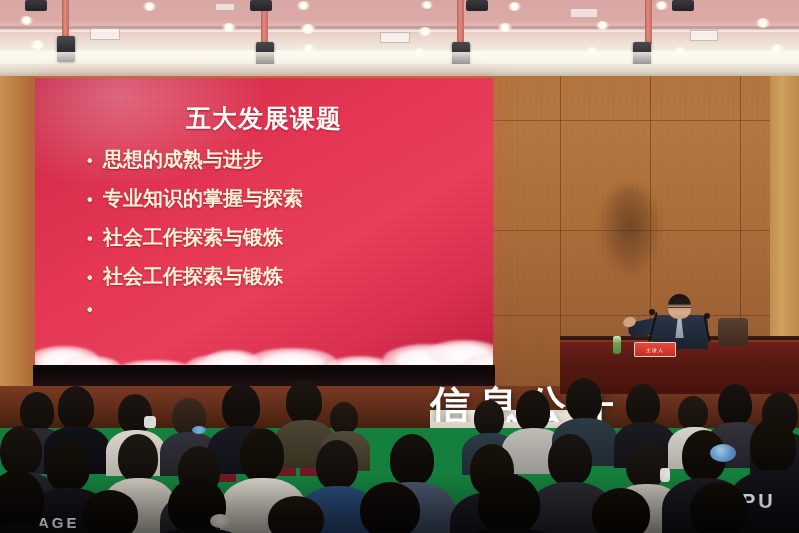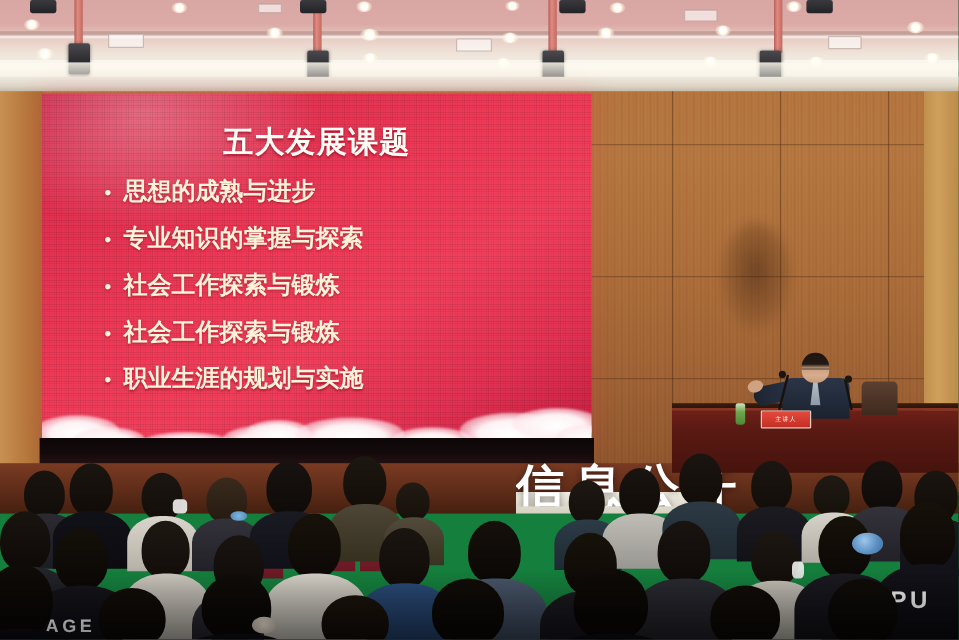--- a/index.html
+++ b/index.html
@@ -310,21 +310,20 @@
       <div class="bullet-row">
         <span class="bullet-dot">•</span>
         <span class="bullet-desc">社会工作探索与锻炼</span>
       </div>
       <div class="bullet-row">
         <span class="bullet-dot">•</span>
         <span class="bullet-desc">社会工作探索与锻炼</span>
       </div>
       <div class="bullet-row">
         <span class="bullet-dot">•</span>
-        <span class="bullet-desc">职业生涯的规划与实施</span>
       </div>
     </div>
 
     <div class="clouds">
       <div class="cloud" style="left:-6px;bottom:-4px;width:70px;height:26px"></div>
       <div class="cloud" style="left:26px;bottom:-10px;width:60px;height:22px"></div>
       <div class="cloud" style="left:80px;bottom:-14px;width:80px;height:22px"></div>
       <div class="cloud" style="left:150px;bottom:-12px;width:78px;height:26px"></div>
       <div class="cloud" style="left:170px;bottom:-4px;width:54px;height:22px"></div>
       <div class="cloud" style="left:212px;bottom:-8px;width:90px;height:28px"></div>

